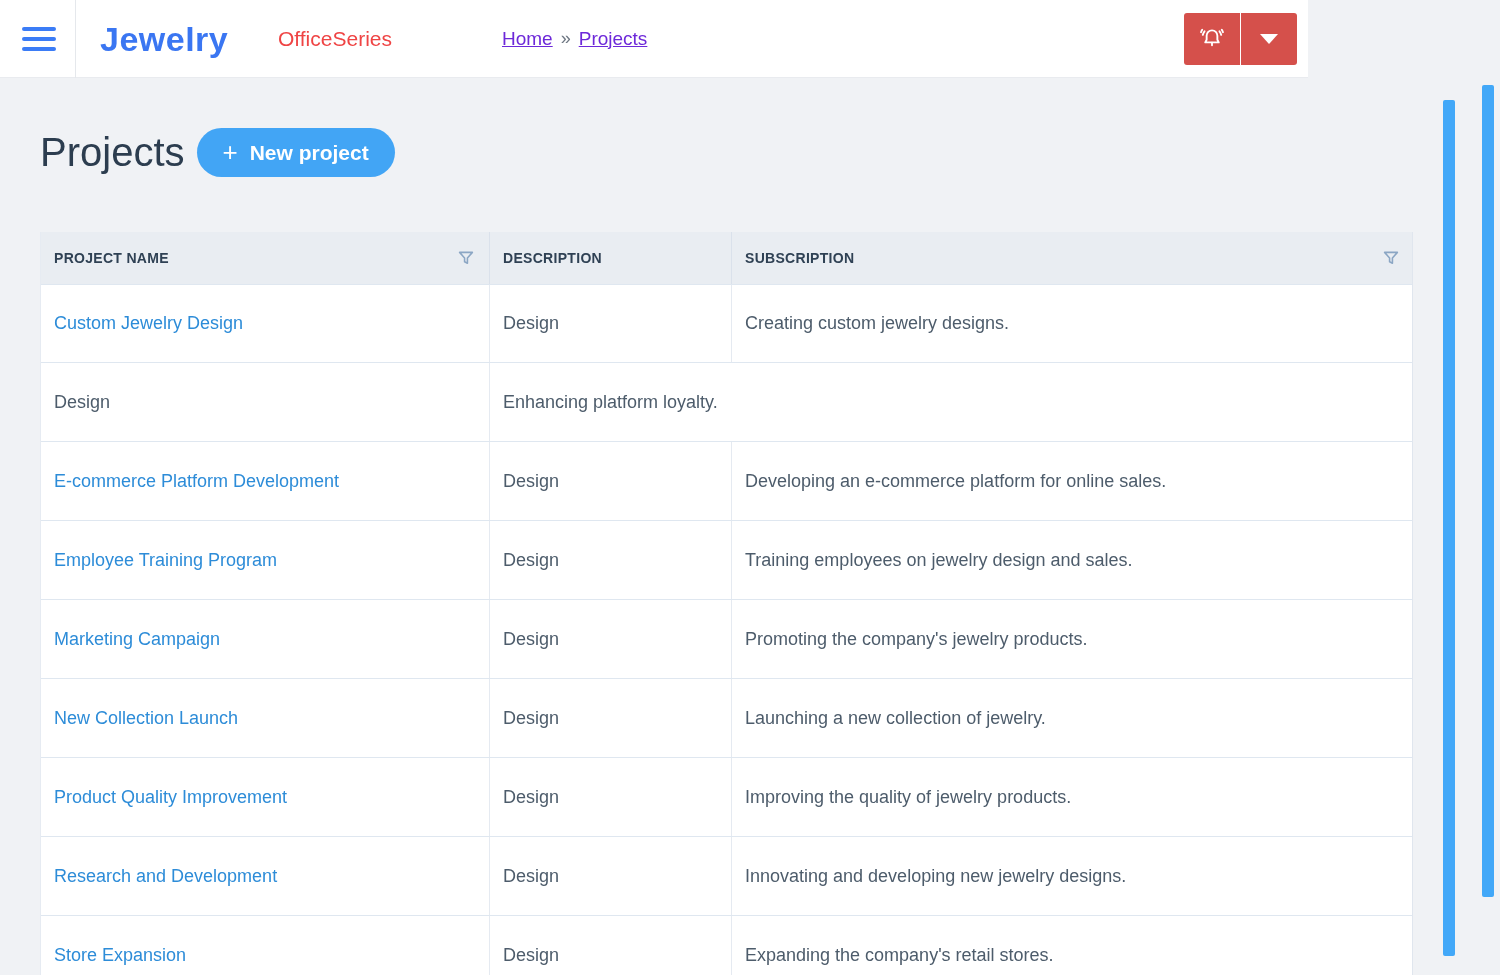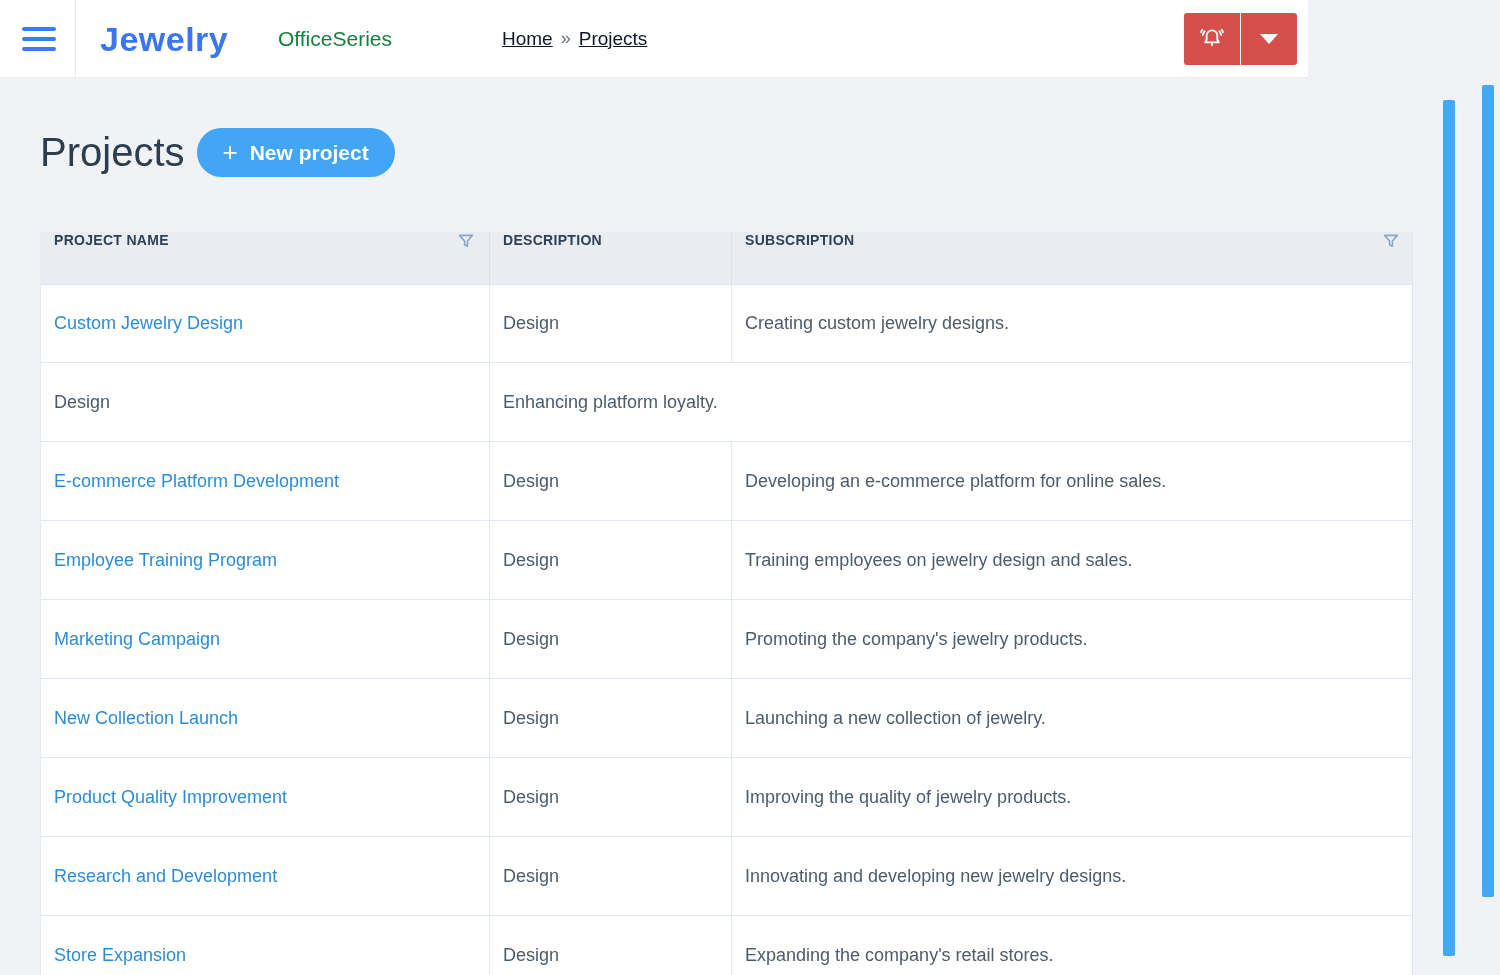--- a/index.html
+++ b/index.html
@@ -6,41 +6,41 @@
   html,body { width:1500px; height:975px; }
   body { font-family:"Liberation Sans","DejaVu Sans",sans-serif; background:#f0f2f5; }
   .screen { position:relative; width:1500px; height:975px; overflow:hidden; background:#f0f2f5; }
 
   
   .topbar { position:absolute; left:0; top:0; width:1308px; height:78px; background:#ffffff; border-bottom:1px solid #e9ebef; }
   .hamburger { position:absolute; left:22px; top:27px; width:34px; height:24px; display:flex; flex-direction:column; justify-content:space-between; cursor:pointer; background:none; border:none; }
   .hamburger span { display:block; width:34px; height:4px; border-radius:2px; background:#3b7cf6; }
   .topbar-divider { position:absolute; left:75px; top:0; width:1px; height:78px; background:#e5e8ec; }
   .logo { position:absolute; left:100px; top:50%; transform:translateY(-50%); font-size:34px; font-weight:700; color:#3a76f2; letter-spacing:0.5px; }
-  .logo-suffix { position:absolute; left:278px; top:50%; transform:translateY(-50%); font-size:21px; color:#15803d; }
+  .logo-suffix { position:absolute; left:278px; top:50%; transform:translateY(-50%); font-size:21px; color:#ef4444; }
   .breadcrumb { position:absolute; left:502px; top:50%; transform:translateY(-50%); font-size:19px; display:flex; align-items:center; gap:8px; }
-  .crumb-link { color:#0f172a; text-decoration:underline; cursor:pointer; }
+  .crumb-link { color:#6d28d9; text-decoration:underline; cursor:pointer; }
   .crumb-sep { color:#6d7682; font-size:18px; }
   .topbar-actions { position:absolute; right:11px; top:13px; display:flex; gap:1px; }
   .action-btn { width:56px; height:52px; background:#d5504b; border:none; cursor:pointer; display:flex; align-items:center; justify-content:center; }
   .action-btn.left { border-radius:3px 0 0 3px; }
   .action-btn.right { border-radius:0 3px 3px 0; }
   .caret-down { width:0; height:0; border-left:9px solid transparent; border-right:9px solid transparent; border-top:10px solid #ffffff; }
 
   
   .page-head { position:absolute; left:40px; top:128px; display:flex; align-items:center; gap:12px; }
   .page-title { font-size:40px; font-weight:400; color:#2c3d4f; }
   .new-project-btn { height:49px; padding:0 26px; border:none; border-radius:25px; background:#42a5f5; color:#ffffff; display:flex; align-items:center; gap:12px; cursor:pointer; }
   .new-project-btn .plus { font-size:26px; font-weight:400; line-height:1; position:relative; top:-1px; }
   .new-project-btn .label { font-size:21px; font-weight:700; }
 
   
   .projects-table { position:absolute; left:40px; top:232px; width:1373px; background:#ffffff; border-left:1px solid #e6ebf2; border-right:1px solid #e0e6ee; }
   .thead { display:grid; grid-template-columns:449px 242px 682px; background:#e9edf2; height:52px; }
-  .th { display:flex; align-items:flex-start; justify-content:space-between; padding:0 14px 0 13px; font-size:14px; font-weight:700; color:#2f4154; letter-spacing:0.3px; border-right:1px solid #dae1eb; }
+  .th { display:flex; align-items:center; justify-content:space-between; padding:0 14px 0 13px; font-size:14px; font-weight:700; color:#2f4154; letter-spacing:0.3px; border-right:1px solid #dae1eb; }
   .th:last-child { border-right:none; }
   .trow { display:grid; grid-template-columns:449px 242px 682px; height:79px; background:#ffffff; border-bottom:1px solid #dfe7f0; }
   .trow:first-child { border-top:1px solid #dfe7f0; }
   .td { display:flex; align-items:center; padding:0 2px 0 13px; font-size:18px; color:#4d5c6b; border-right:1px solid #e5eaf1; overflow:hidden; white-space:nowrap; }
   .td:last-child { border-right:none; }
   .project-link { color:#2d8cd8; text-decoration:none; cursor:pointer; }
   .filter-btn { background:none; border:none; cursor:pointer; display:flex; align-items:center; padding:0; }
 
   
   .scrollbar { position:absolute; background:#42a8f8; border-radius:2px; cursor:pointer; }

